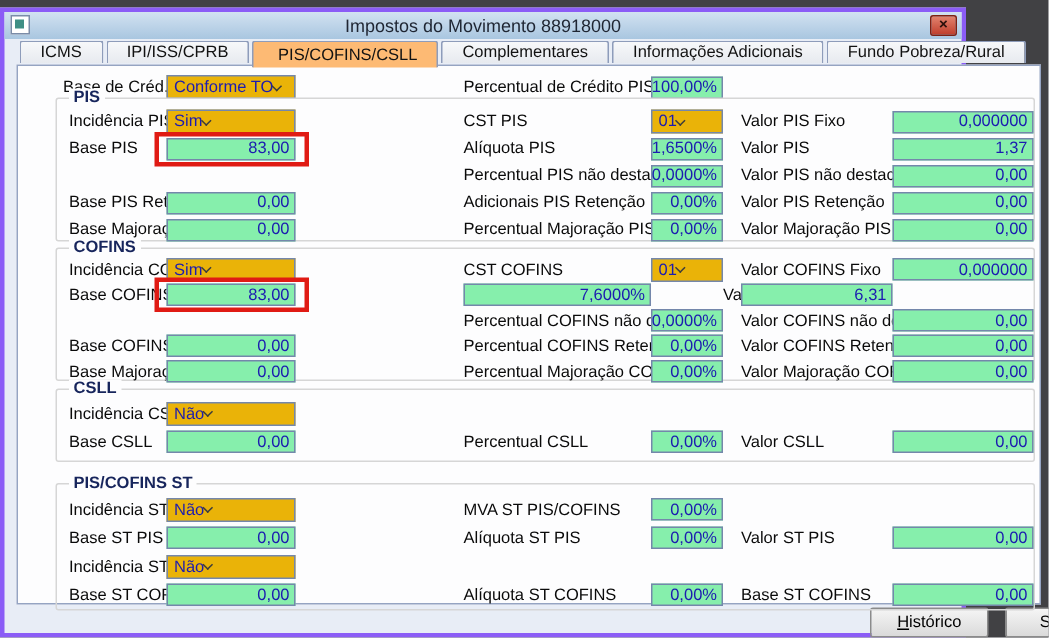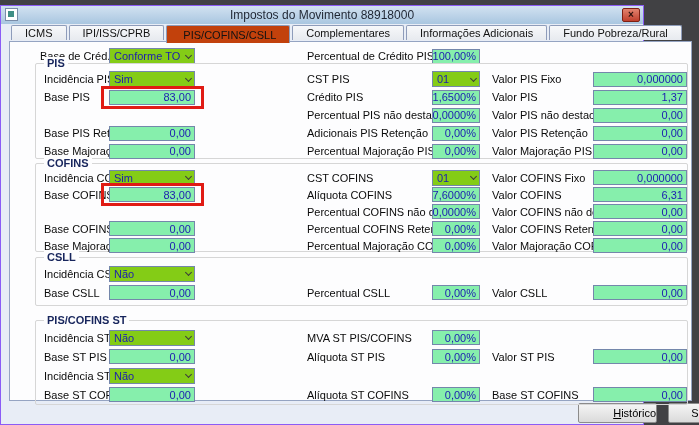--- a/index.html
+++ b/index.html
@@ -1,38 +1,38 @@
 <!DOCTYPE html>
 <html><head>
 <meta charset="utf-8">
 <style>
   * { box-sizing: border-box; margin: 0; padding: 0; }
   html,body { width:699px; height:425px; overflow:hidden; }
   body { position:relative; background:#414144; font-family:"Liberation Sans", sans-serif; font-size:11px; }
 
   .dialog { position:absolute; top:5px; left:0; width:644px; height:420px;
-            background:#e8edf6; border:1px solid #8b5cf6; }
+            background:#e8edf6; border:3px solid #8b5cf6; }
 
   
   .titlebar { position:absolute; top:0; left:0; right:0; height:18px;
               background:linear-gradient(#d2e2f1,#a9c6e0); display:flex; align-items:center; }
   .title { position:absolute; left:0; right:0; text-align:center; font-size:12px; color:#1f2633; }
   .app-icon { position:absolute; left:4px; top:2px; width:13px; height:13px; background:#fff;
               border:1px solid #7a8ca8; }
   .app-icon i { position:absolute; left:2px; top:2px; width:6px; height:6px; background:#3f8f85; display:block; }
   .close-btn { position:absolute; right:3px; top:2px; width:18px; height:14px;
                background:linear-gradient(#e2836f,#c03f2d); border:1px solid #7e2013; border-radius:2px;
                color:#2a100b; font-weight:bold; font-size:10px; line-height:11px; text-align:center; cursor:pointer; }
 
   
   .tabstrip { position:absolute; top:19px; left:10px; height:17px; display:flex; align-items:flex-start; z-index:3; }
   .tab { height:15px; padding:0 13px; margin-right:2px; display:flex; align-items:center;
          background:linear-gradient(#f7f8fa,#e7eaef); border:1px solid #8e9cba; border-bottom:none;
          border-radius:2px 2px 0 0; color:#121212; white-space:nowrap; cursor:pointer; }
-  .tab.active { height:18px; background:#c2410c; margin-bottom:-1px; z-index:4;padding-left:16px; }
+  .tab.active { height:18px; background:#fdba74; margin-bottom:-1px; z-index:4;padding-left:16px; }
 
   
   .panel { position:absolute; top:35px; left:8px; width:683px; height:360px;
            background:#fdfdfe; border:1px solid #95a4c2; z-index:2; }
 
   .hrow { position:absolute; top:5px; left:0; display:grid;
           grid-template-columns:69px 86px 112px 125px 48px; align-items:center; padding-left:30px; height:18px; }
 
   .grp { position:absolute; left:25px; width:653px; border:1px solid #d6d6d6; border-radius:2px; }
   .legend { position:absolute; top:-7px; left:8px; background:#fdfdfe; padding:0 3px;
@@ -43,34 +43,34 @@
   .g-st     { top:278px; height:85px; padding-top:7px; }
 
   .grow { display:grid; grid-template-columns:65px 86px 112px 125px 48px 12px 101px 94px;
           align-items:center; padding-left:8px; height:18px; }
   .g-cofins .grow { height:17px; }
   .g-csll .grow, .g-st .grow { height:19px; }
 
   .lb { color:#0a0a0a; white-space:nowrap; }
   .fld { height:15px; width:100%; border:1px solid #7487ab; background:#86efac; color:#1c1cb0;
          display:flex; align-items:center; justify-content:flex-end; padding:0 3px; cursor:text; }
-  .cmb { height:16px; width:100%; border:1px solid #7487ab; background:#84cc16; color:#1c1cb0;
-         display:flex; align-items:center; justify-content:space-between; padding:0 3px 0 4px; cursor:default; }
+  .cmb { height:16px; width:100%; border:1px solid #7487ab; background:#eab308; color:#1c1cb0;
+         display:flex; align-items:center; padding:0 3px 0 4px; cursor:default; }
   .chev { width:5px; height:5px; border-right:1px solid #3c3c3c; border-bottom:1px solid #3c3c3c;
           transform:rotate(45deg); margin-top:-2px; flex:none; }
   .fwrap { position:relative; width:100%; }
   .hl { position:absolute; left:-8px; right:-9px; top:-4px; bottom:-4px; border:3px solid #e01b14; pointer-events:none; }
   .sp { display:block; }
 
   
   .btn { position:absolute; top:397px; height:20px; background:linear-gradient(#f5f5f5,#dadada);
          border:1px solid #8b8b8b; border-radius:2px; color:#000;
          display:flex; align-items:center; justify-content:center; cursor:pointer; }
   .btn span { display:block; }
-  .btn-historico { left:577px; width:79px;justify-content:flex-end; }
+  .btn-historico { left:577px; width:79px; }
   .btn-historico span::first-letter { text-decoration:underline; }
   .btn-sair { left:667px; width:66px; }
 </style>
 </head>
 <body>
 
 <div class="dialog">
 
   <div class="titlebar">
     <span class="app-icon">
@@ -120,21 +120,21 @@
         <span class="lb">Valor PIS Fixo</span>
         <div class="fld">0,000000</div>
       </div>
       <div class="grow">
         <span class="lb">Base PIS</span>
         <div class="fwrap">
           <div class="fld">83,00</div>
           <i class="hl"></i>
         </div>
         <i class="sp"></i>
-        <span class="lb">Crédito PIS</span>
+        <span class="lb">Alíquota PIS</span>
         <div class="fld">1,6500%</div>
         <i class="sp"></i>
         <span class="lb">Valor PIS</span>
         <div class="fld">1,37</div>
       </div>
       <div class="grow">
         <i class="sp"></i>
           <i class="sp"></i>
           <i class="sp"></i>
         <span class="lb">Percentual PIS não destacado</span>
@@ -183,21 +183,20 @@
         <span class="lb">Valor COFINS Fixo</span>
         <div class="fld">0,000000</div>
       </div>
       <div class="grow">
         <span class="lb">Base COFINS</span>
         <div class="fwrap">
           <div class="fld">83,00</div>
           <i class="hl"></i>
         </div>
         <i class="sp"></i>
-        <span class="lb">Alíquota COFINS</span>
         <div class="fld">7,6000%</div>
         <i class="sp"></i>
         <span class="lb">Valor COFINS</span>
         <div class="fld">6,31</div>
       </div>
       <div class="grow">
         <i class="sp"></i>
           <i class="sp"></i>
           <i class="sp"></i>
         <span class="lb">Percentual COFINS não destacado</span>

